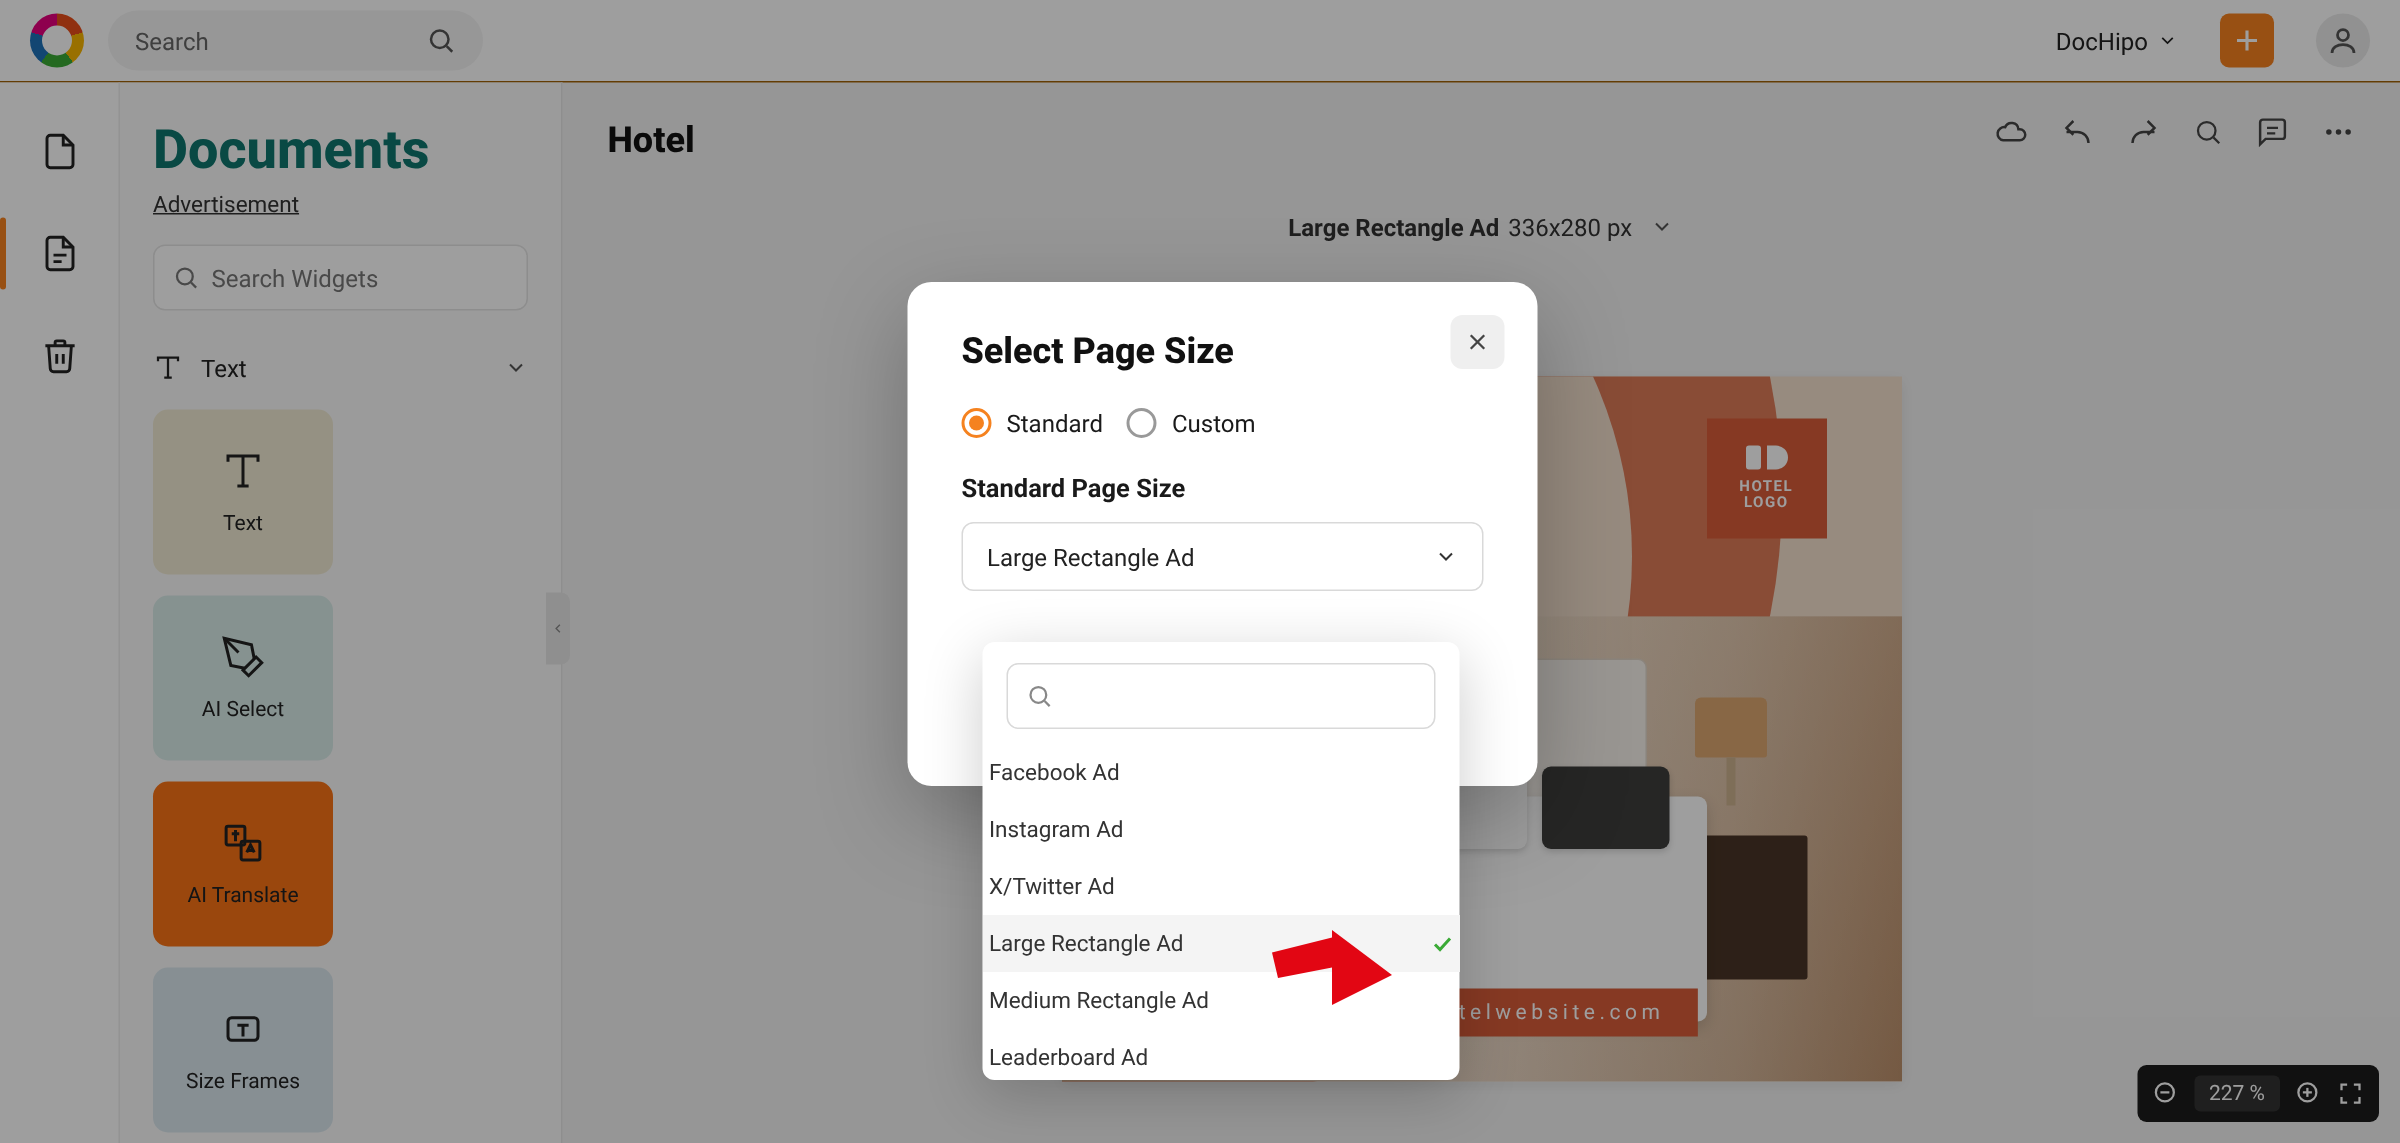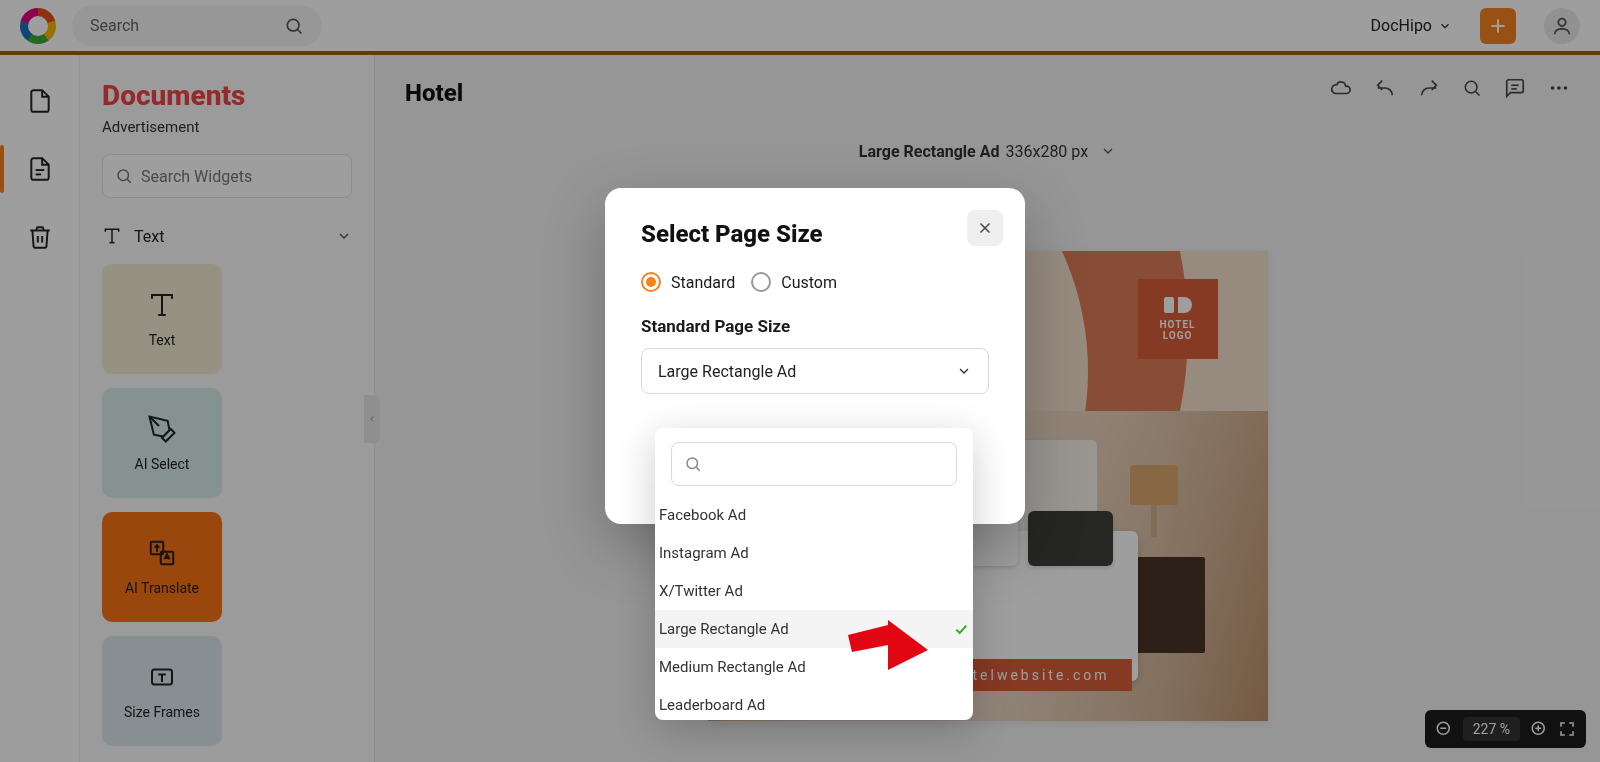--- a/index.html
+++ b/index.html
@@ -7,21 +7,21 @@
     margin: 0; padding: 0; width: 1600px; height: 762px;
     font-family: -apple-system, BlinkMacSystemFont, "Segoe UI", Roboto, Arial, sans-serif;
     background: #f3f3f3;
     overflow: hidden;
     position: relative;
   }
   .toprail {
     position: absolute; top: 0; left: 0; right: 0; height: 55px;
     background: #fff;
     display: flex; align-items: center; padding: 0 20px; gap: 16px;
-    border-bottom: 4px solid #a16207;
+    border-bottom: 1px solid #a16207;
   }
   .logo {
     width: 36px; height: 36px; border-radius: 50%;
     display: inline-block;
     background:
       conic-gradient(from 0deg, #e94e1b 0deg 72deg, #f7b500 72deg 144deg, #3aaa35 144deg 216deg, #1d71b8 216deg 288deg, #e6007e 288deg 360deg);
     position: relative;
   }
   .logo::after { content:""; position:absolute; inset:8px; background:#fff; border-radius:50%; }
   .search-bar {
@@ -47,22 +47,22 @@
   .leftrow .rail-icon.active::before {
     content:""; position:absolute; left:-24px; top:-8px; bottom:-8px; width:4px; background:#f5821f; border-radius:2px;
   }
 
   .leftpanel {
     position: absolute; top: 55px; left: 80px; bottom: 0; width: 295px;
     background: #fafafa;
     border-right: 1px solid #e5e5e5;
     padding: 24px 22px;
   }
-  .leftpanel h1 { margin:0; font-size:28px; font-weight:800; color:#ef4444; }
-  .leftpanel .sub { font-size:15px; color:#333; margin-top:6px; }
+  .leftpanel h1 { margin:0; font-size:36px; font-weight:800; color:#0f766e; }
+  .leftpanel .sub { font-size:15px; color:#333; margin-top:6px;text-decoration:underline; }
   .widget-search {
     margin-top:18px; height:44px; background:#fff; border:1px solid #e4e4e4; border-radius:8px;
     display:flex; align-items:center; padding:0 12px; color:#777; gap:8px;
   }
   .panel-section {
     margin-top:28px;
     display:flex; align-items:center; gap:12px; cursor:pointer; color:#222; font-size:16px;
   }
   .panel-section .chev { margin-left:auto; color:#555; }
 

